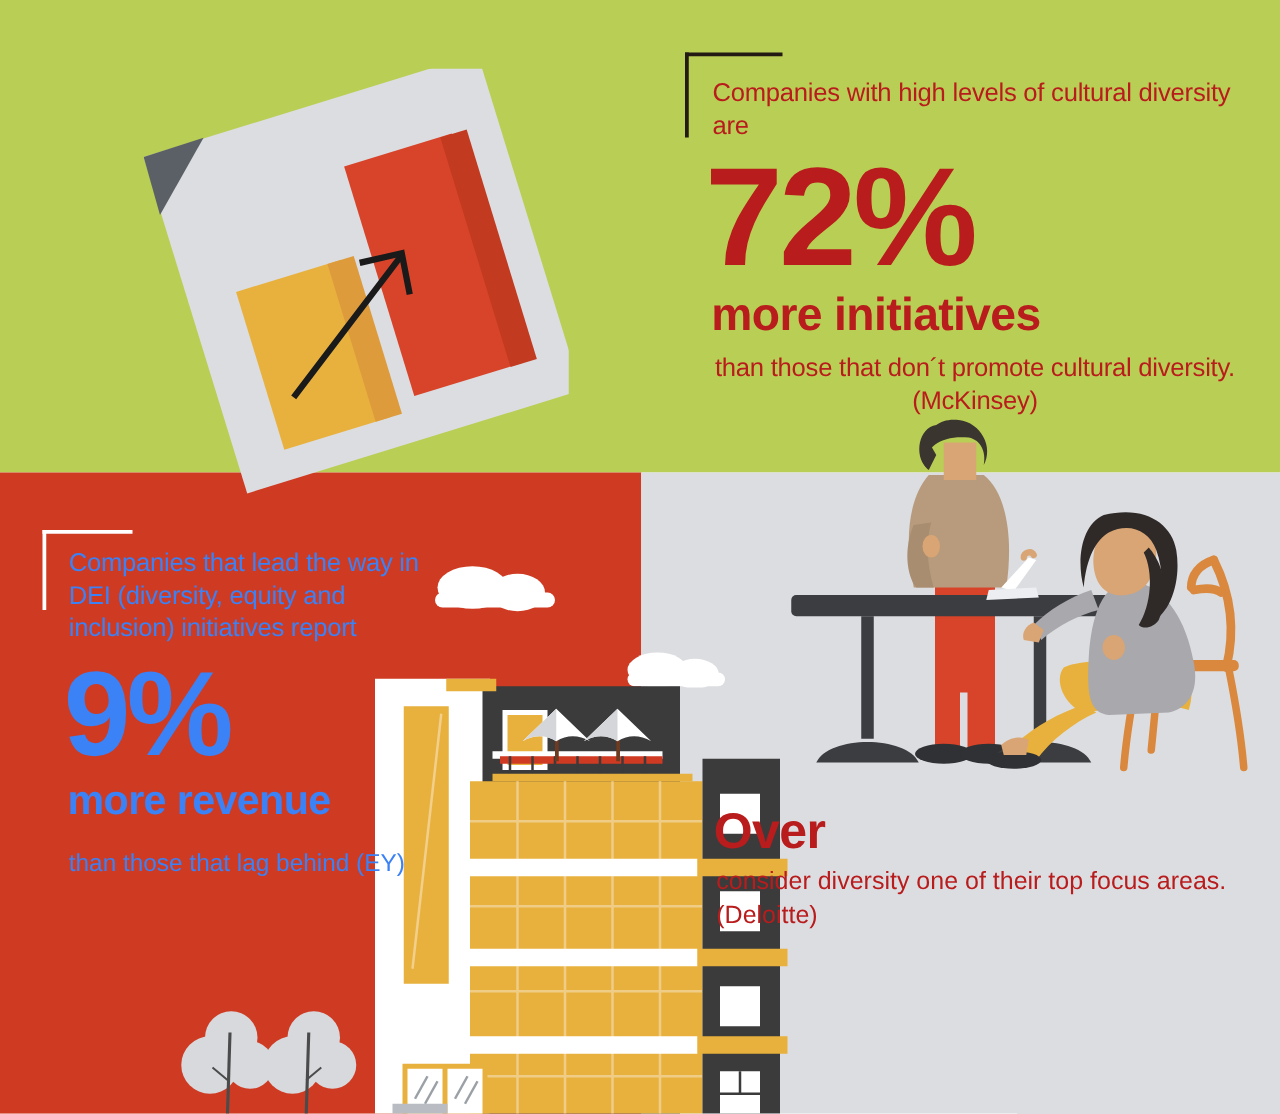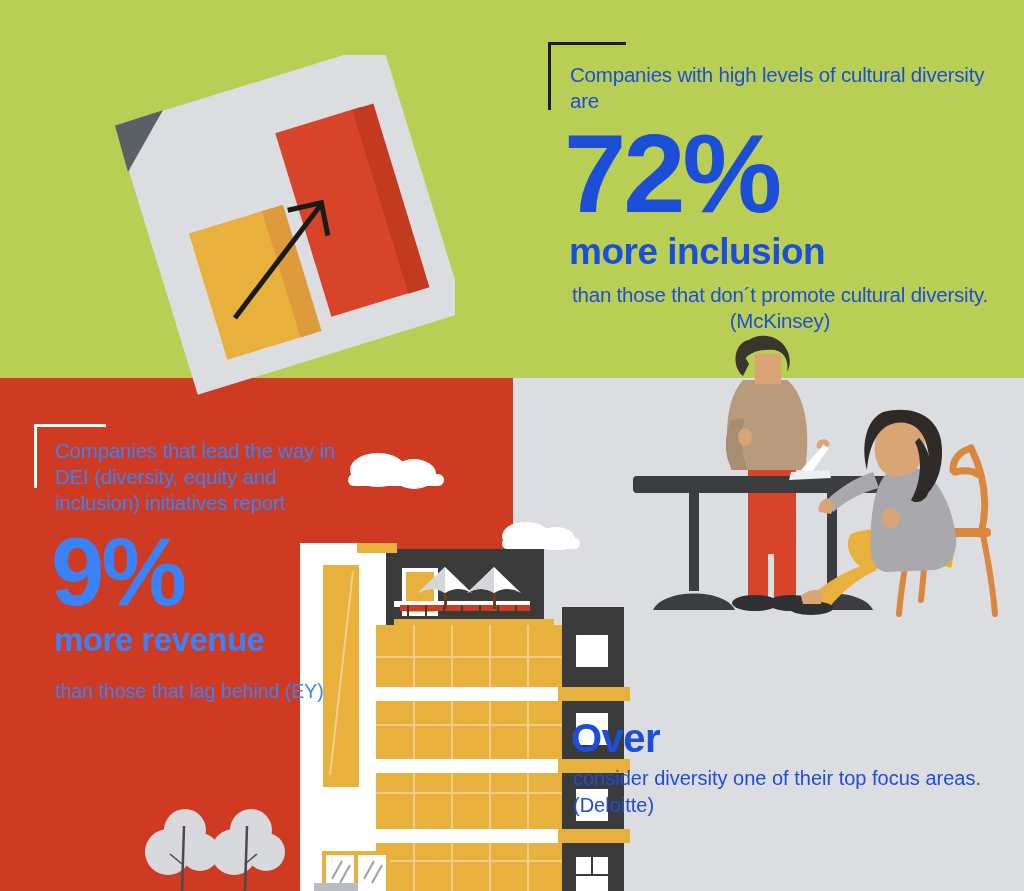--- a/index.html
+++ b/index.html
@@ -12,28 +12,28 @@
   #panel-red{left:0;top:378px;width:513px;height:513px;background:#cf3a22;}
   #panel-gray{left:513px;top:378px;width:511px;height:513px;background:#dcdde1;}
 
   
   .brk{position:absolute;}
   .brk .bar-h{position:absolute;left:0;top:0;height:3px;}
   .brk .bar-v{position:absolute;left:0;top:0;width:3px;}
 
   #block-36{position:absolute;left:570px;top:62px;width:420px;}
   #block-9{position:absolute;left:55px;top:438px;width:300px;}
-  #block-80{position:absolute;left:573px;top:717px;width:420px;}
+  #block-80{position:absolute;left:573px;top:644px;width:420px;}
 
   .lead{font-size:20.5px;line-height:26px;letter-spacing:-.2px;}
   .tail{font-size:20.5px;line-height:26px;letter-spacing:-.2px;text-align:center;}
   .big{font-weight:bold;letter-spacing:-3px;}
   .mid{font-weight:bold;letter-spacing:-.5px;}
 
-  .dark{color:#1d4ed8;}
+  .dark{color:#b91c1c;}
   .white{color:#3b82f6;}
 
   #num36{font-size:112px;line-height:104px;margin:8px 0 0 -6px;}
   #sub36{font-size:37px;line-height:44px;margin:4px 0 8px -1px;}
 
   #num9{font-size:96px;line-height:92px;margin:10px 0 0 -4px;}
   #sub9{font-size:33px;line-height:40px;margin:2px 0 18px -1px;}
   #tail9{font-size:19.5px;line-height:27px;}
 
   #row80{display:flex;align-items:flex-end;gap:12px;margin:0 0 0 -2px;}
@@ -243,21 +243,21 @@
     </svg>
   </div>
 
   <div class="brk" id="brk-36" style="left:548px;top:42px;width:78px;height:68px;">
     <div class="bar-h" style="width:78px;background:#231a13;"></div>
     <div class="bar-v" style="height:68px;background:#231a13;"></div>
   </div>
   <div id="block-36">
     <div class="lead dark">Companies with high levels of cultural diversity are</div>
     <div class="big dark" id="num36">72%</div>
-    <div class="mid dark" id="sub36">more inclusion</div>
+    <div class="mid dark" id="sub36">more initiatives</div>
     <div class="tail dark">than those that don´t promote cultural diversity. (McKinsey)</div>
   </div>
 
   <div class="brk" id="brk-9" style="left:34px;top:424px;width:72px;height:64px;">
     <div class="bar-h" style="width:72px;background:#ffffff;"></div>
     <div class="bar-v" style="height:64px;background:#ffffff;"></div>
   </div>
   <div id="block-9">
     <div class="lead white">Companies that lead the way in DEI (diversity, equity and inclusion) initiatives report</div>
     <div class="big white" id="num9">9%</div>

